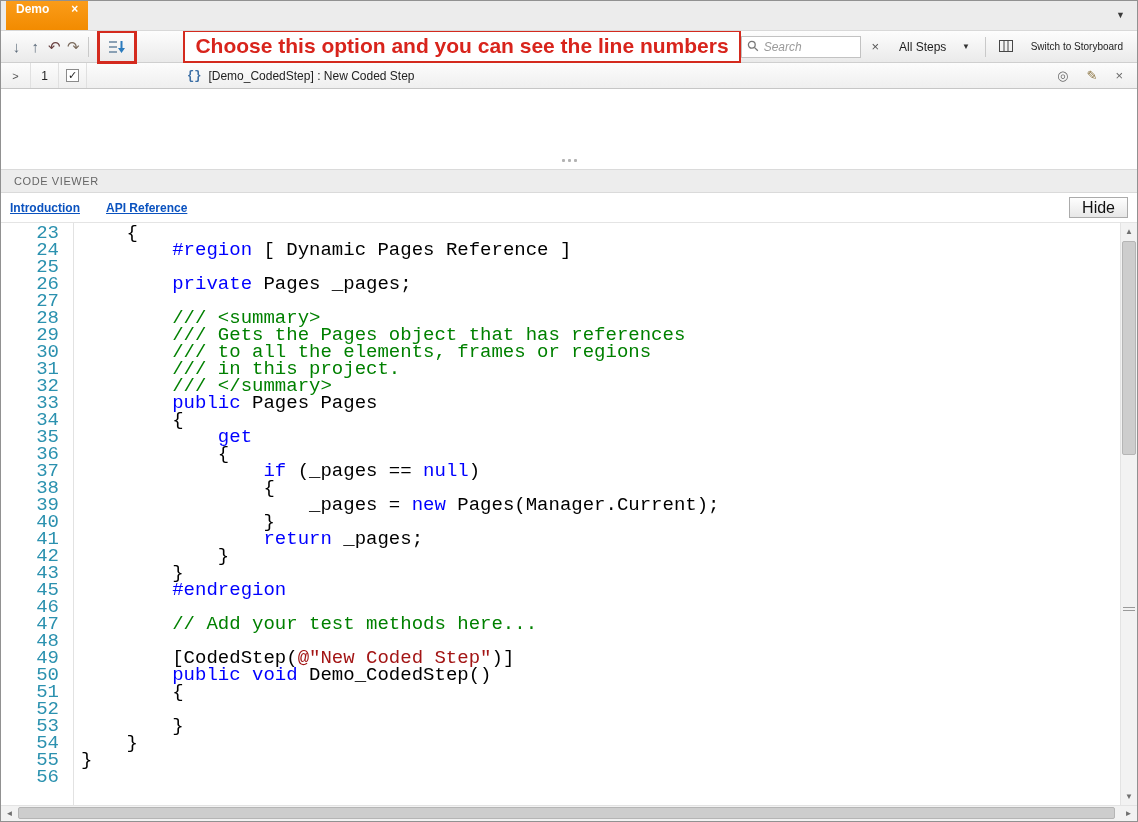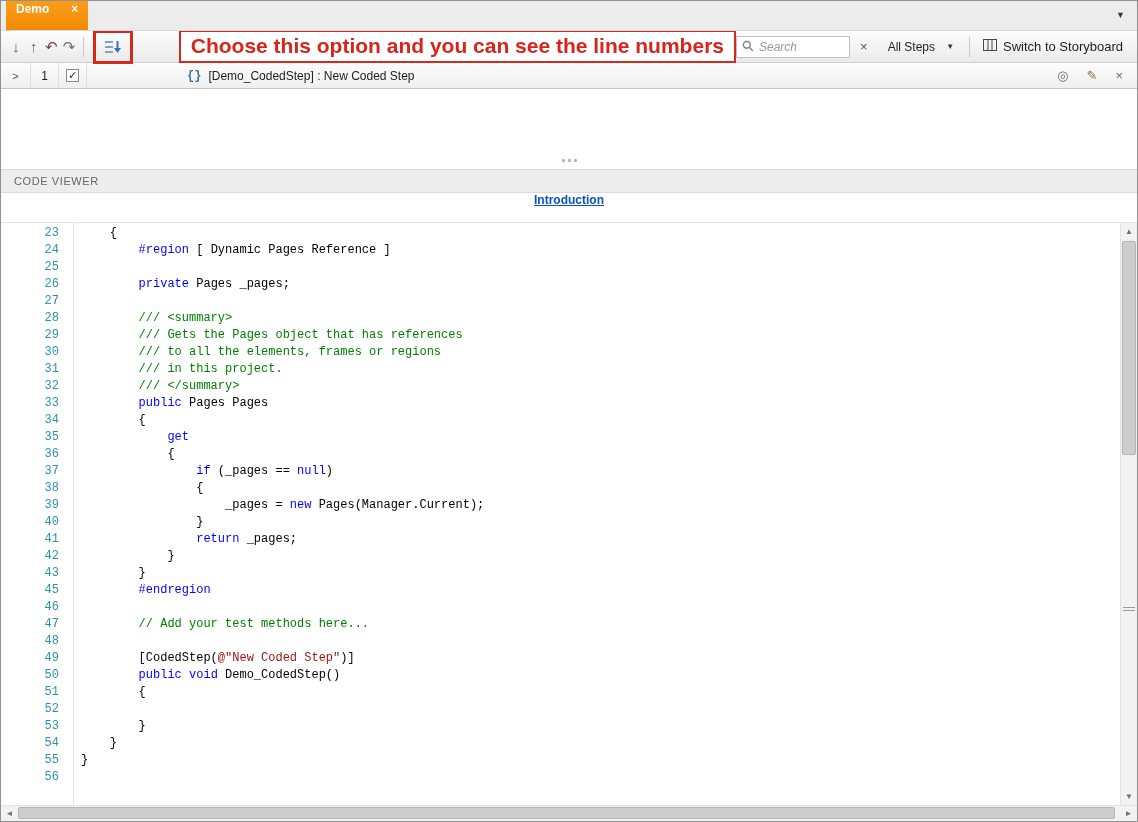--- a/index.html
+++ b/index.html
@@ -21,49 +21,49 @@
   .vsep { width:1px; height:20px; background:#c9c9c9; margin:0 5px; }
   .red-icon-box { border:3px solid #d42a1e; padding:2px 5px; display:flex; align-items:center; justify-content:center; margin-left:4px; background:#fff0; cursor:pointer; }
   .annotation { border:2px solid #d42a1e; color:#d8241c; font-weight:bold; font-size:21px; padding:2px 10px 3px; margin-left:46px; background:#fff; white-space:nowrap; }
   .tb-spacer { flex:1; }
   .searchbox { width:150px; height:22px; border:1px solid #c2c2c2; background:#fff; display:flex; align-items:center; padding:0 5px; gap:5px; }
   .searchbox input { border:none; outline:none; width:100%; font-size:12px; font-family:"Liberation Sans",sans-serif; }
   .searchbox input::placeholder { color:#9a9a9a; font-style:italic; }
   .clear-x { color:#555; font-size:13px; margin:0 10px; cursor:pointer; }
   .steps-filter { width:110px; display:flex; align-items:center; justify-content:space-between; font-size:12px; color:#1d1d1d; padding:0 10px; cursor:pointer; }
   .caret { font-size:8px; color:#333; }
-  .storyboard-btn { display:flex; align-items:center; gap:6px; font-size:13px; color:#1d1d1d; padding:0 8px; cursor:pointer; white-space:nowrap; }
+  .storyboard-btn { display:flex; align-items:center; gap:18px; font-size:10px; color:#1d1d1d; padding:0 8px; cursor:pointer; white-space:nowrap; }
 
   
   .step-row { height:26px; background:linear-gradient(#fcfcfc,#efefef); border-bottom:1px solid #c6c6c6; display:flex; align-items:center; font-size:12px; color:#222; }
   .cell { height:100%; display:flex; align-items:center; justify-content:center; border-right:1px solid #e0e0e0; }
   .expander-cell { width:30px; color:#555; font-size:11px; cursor:pointer; }
   .num-cell { width:28px; }
   .check-cell { width:28px; }
   .checkbox { width:13px; height:13px; border:1px solid #8a8a8a; background:#fff; font-size:11px; line-height:11px; text-align:center; color:#222; cursor:pointer; }
   .step-main { display:flex; align-items:center; margin-left:100px; gap:7px; }
   .coded-icon { font-family:"Liberation Mono","DejaVu Sans Mono",monospace; font-weight:bold; font-size:12px; color:#3b6ea5; }
   .step-right { margin-left:auto; display:flex; align-items:center; gap:18px; margin-right:14px; color:#6a6a6a; }
   .step-right span { cursor:pointer; font-size:13px; }
   .edit-glyph { color:#8a7340; }
 
   
   .empty-panel { height:62px; background:#fff; }
   .splitter-zone { height:18px; background:#fff; display:flex; align-items:center; justify-content:center; gap:3px; cursor:row-resize; }
   .dot { width:3px; height:3px; background:#b3b3b3; border-radius:1px; }
 
   .cv-header { height:24px; background:#ededed; border-top:1px solid #dadada; border-bottom:1px solid #dadada; display:flex; align-items:center; padding-left:13px; font-size:11px; color:#666; letter-spacing:.6px; }
-  .cv-links { height:30px; background:#fff; border-bottom:1px solid #e4e4e4; display:flex; align-items:center; padding:0 9px; gap:26px;flex-direction:column; }
+  .cv-links { height:30px; background:#fff; border-bottom:1px solid #e4e4e4; display:flex; align-items:center; padding:0 9px; gap:26px; }
   .link { color:#0a52bf; text-decoration:underline; font-size:12px; font-weight:bold; cursor:pointer; }
   .hide-btn { margin-left:auto; border:1px solid #ababab; background:linear-gradient(#fefefe,#e7e7e7); font-size:16px; color:#111; height:21px; padding:0 12px; cursor:pointer; font-family:"Liberation Sans",sans-serif; }
 
   
   .code-area { position:relative; height:582px; background:#fff; overflow:hidden; }
   .gutter-line { position:absolute; left:72px; top:0; bottom:0; width:1px; background:#e2e2e2; }
-  .code-lines { position:absolute; top:2px; left:0; right:18px; font-family:"Liberation Mono","DejaVu Sans Mono",monospace; font-size:12px; line-height:17px; }
+  .code-lines { position:absolute; top:2px; left:0; right:18px; font-family:"Liberation Mono","DejaVu Sans Mono",monospace; font-size:19px; line-height:17px; }
   .code-line { display:flex; height:17px; white-space:pre; }
   .line-number { width:66px; flex:none; text-align:right; padding-right:8px; color:#2b91af; }
   .line-text { padding-left:14px; }
   .tok-p { color:#000000; } .tok-k { color:#0000ff; } .tok-c { color:#008000;margin-top:36px; } .tok-s { color:#a31515; } .tok-d { color:#0000ff; }
 
   
   .vscroll { position:absolute; top:0; right:0; bottom:0; width:17px; background:#f2f2f2; border-left:1px solid #e3e3e3; }
   .vs-arrow { height:17px; display:flex; align-items:center; justify-content:center; font-size:8px; color:#6f6f6f; cursor:pointer; }
   .vs-down { position:absolute; bottom:0; left:0; right:0; }
   .vs-thumb { position:absolute; top:18px; left:1px; right:1px; height:214px; background:#cdcdcd; border:1px solid #b5b5b5; border-radius:2px; cursor:grab; }

